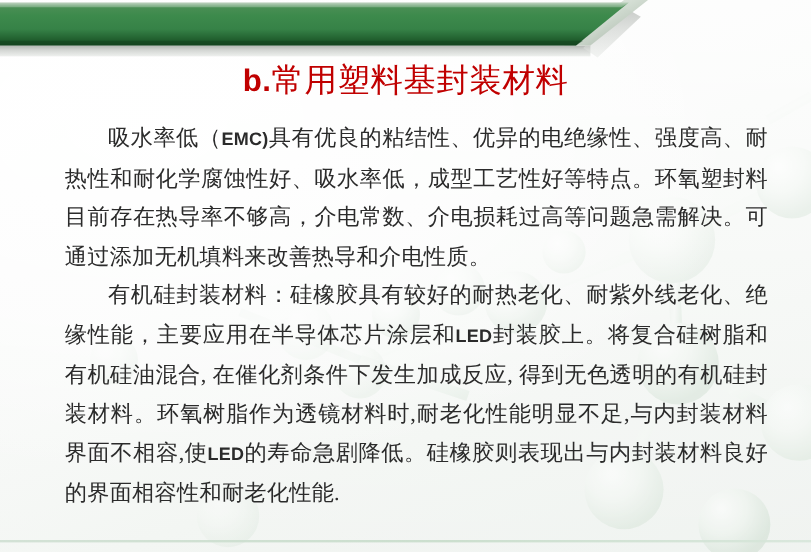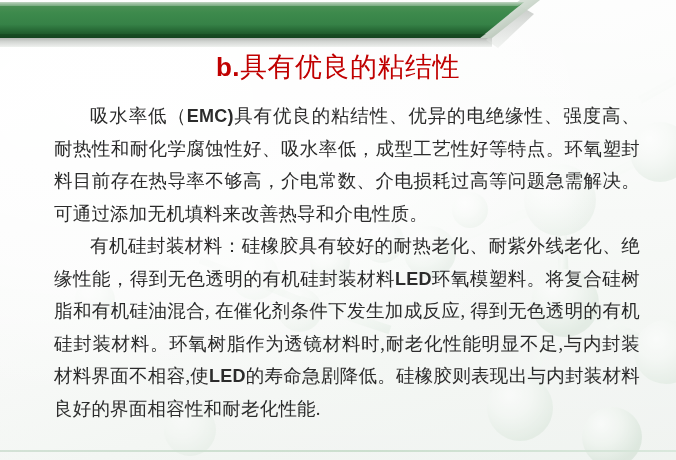--- a/index.html
+++ b/index.html
@@ -99,21 +99,21 @@
     text-justify: inter-character;
     text-indent: 36px;
     margin: 0;
     padding: 0 0 0 18px;
     letter-spacing: 0.2px;
   }
   .para + .para { margin-top: 0px; }
   .para .sans {
     font-family: "Liberation Sans", "DejaVu Sans", sans-serif;
     font-weight: bold;
-    font-size: 18px;
+    font-size: 15px;
   }
 </style>
 </head>
 <body>
 
 <div id="slide">
 
   <div class="bg-molecules">
     <svg viewBox="0 0 676 460" preserveAspectRatio="none" xmlns="http://www.w3.org/2000/svg">
       <defs>
@@ -201,23 +201,23 @@
 
       <path d="M0 2 L524 2 L480 38 L0 38 Z" fill="url(#barG)"></path>
 
       <path d="M0 2 L524 2 L518 6 L0 6 Z" fill="#ffffff" opacity="0.30"></path>
 
       <path d="M0 34 L486 34 L480 38 L0 38 Z" fill="#123d1b" opacity="0.45"></path>
     </svg>
   </div>
 
   <div class="title">
-    <span class="latin">b.</span><span class="han">具有优良的粘结性</span>
+    <span class="latin">b.</span><span class="han">常用塑料基封装材料</span>
   </div>
 
   <div class="body-area">
     <p class="para"><span>吸水率低（</span><span class="sans">EMC)</span><span>具有优良的粘结性、优异的电绝缘性、强度高、耐热性和耐化学腐蚀性好、吸水率低，成型工艺性好等特点。环氧塑封料目前存在热导率不够高，介电常数、介电损耗过高等问题急需解决。可通过添加无机填料来改善热导和介电性质。</span></p>
-    <p class="para"><span>有机硅封装材料：硅橡胶具有较好的耐热老化、耐紫外线老化、绝缘性能，得到无色透明的有机硅封装材料</span><span class="sans">LED</span><span>环氧模塑料。将复合硅树脂和有机硅油混合, 在催化剂条件下发生加成反应, 得到无色透明的有机硅封装材料。环氧树脂作为透镜材料时,耐老化性能明显不足,与内封装材料界面不相容,使</span><span class="sans">LED</span><span>的寿命急剧降低。硅橡胶则表现出与内封装材料良好的界面相容性和耐老化性能.</span></p>
+    <p class="para"><span>有机硅封装材料：硅橡胶具有较好的耐热老化、耐紫外线老化、绝缘性能，主要应用在半导体芯片涂层和</span><span class="sans">LED</span><span>封装胶上。将复合硅树脂和有机硅油混合, 在催化剂条件下发生加成反应, 得到无色透明的有机硅封装材料。环氧树脂作为透镜材料时,耐老化性能明显不足,与内封装材料界面不相容,使</span><span class="sans">LED</span><span>的寿命急剧降低。硅橡胶则表现出与内封装材料良好的界面相容性和耐老化性能.</span></p>
   </div>
 
   <div class="bottom-rule"></div>
 
 </div>
 
 </body></html>

